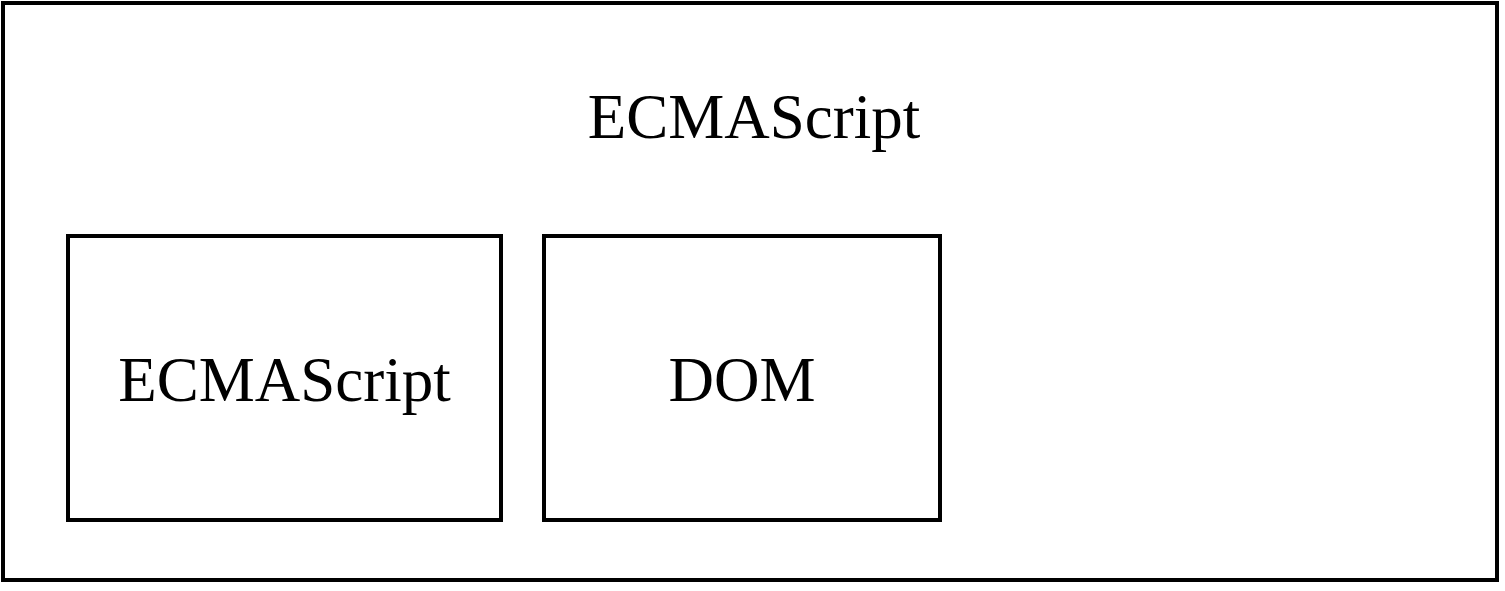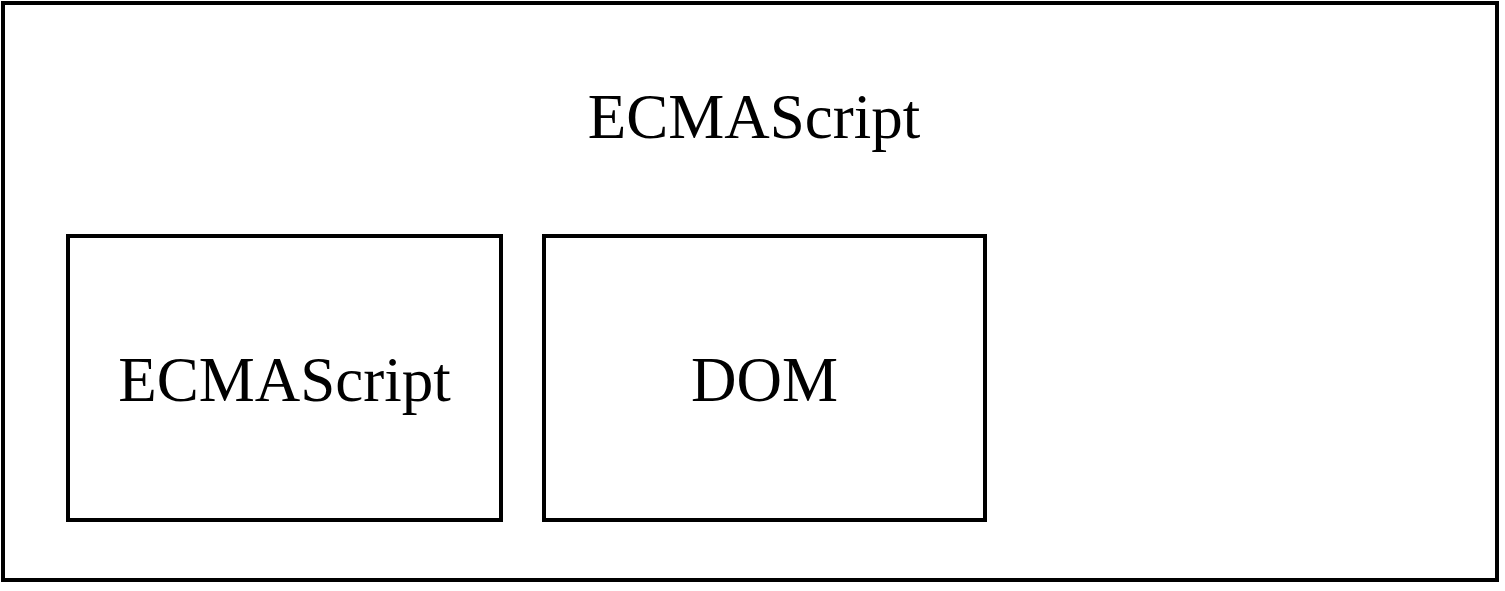--- a/index.html
+++ b/index.html
@@ -66,21 +66,21 @@
     height: 288px;
     box-sizing: border-box;
     border: 4px solid #000000;
     background: #ffffff;
     display: flex;
     align-items: center;
     justify-content: center;
   }
 
   .child-box-0 { left: 0px;    width: 437px; }
-  .child-box-1 { left: 476px;  width: 445px; }
+  .child-box-1 { left: 476px;  width: 400px; }
   .child-box-2 { left: 945px;  width: 436px; }
 
   .child-label {
     font-size: 63px;
     line-height: 70px;
     color: #000000;
     font-family: "Liberation Serif", "DejaVu Serif", serif;
     font-weight: normal;
     white-space: nowrap;
     text-align: center;

